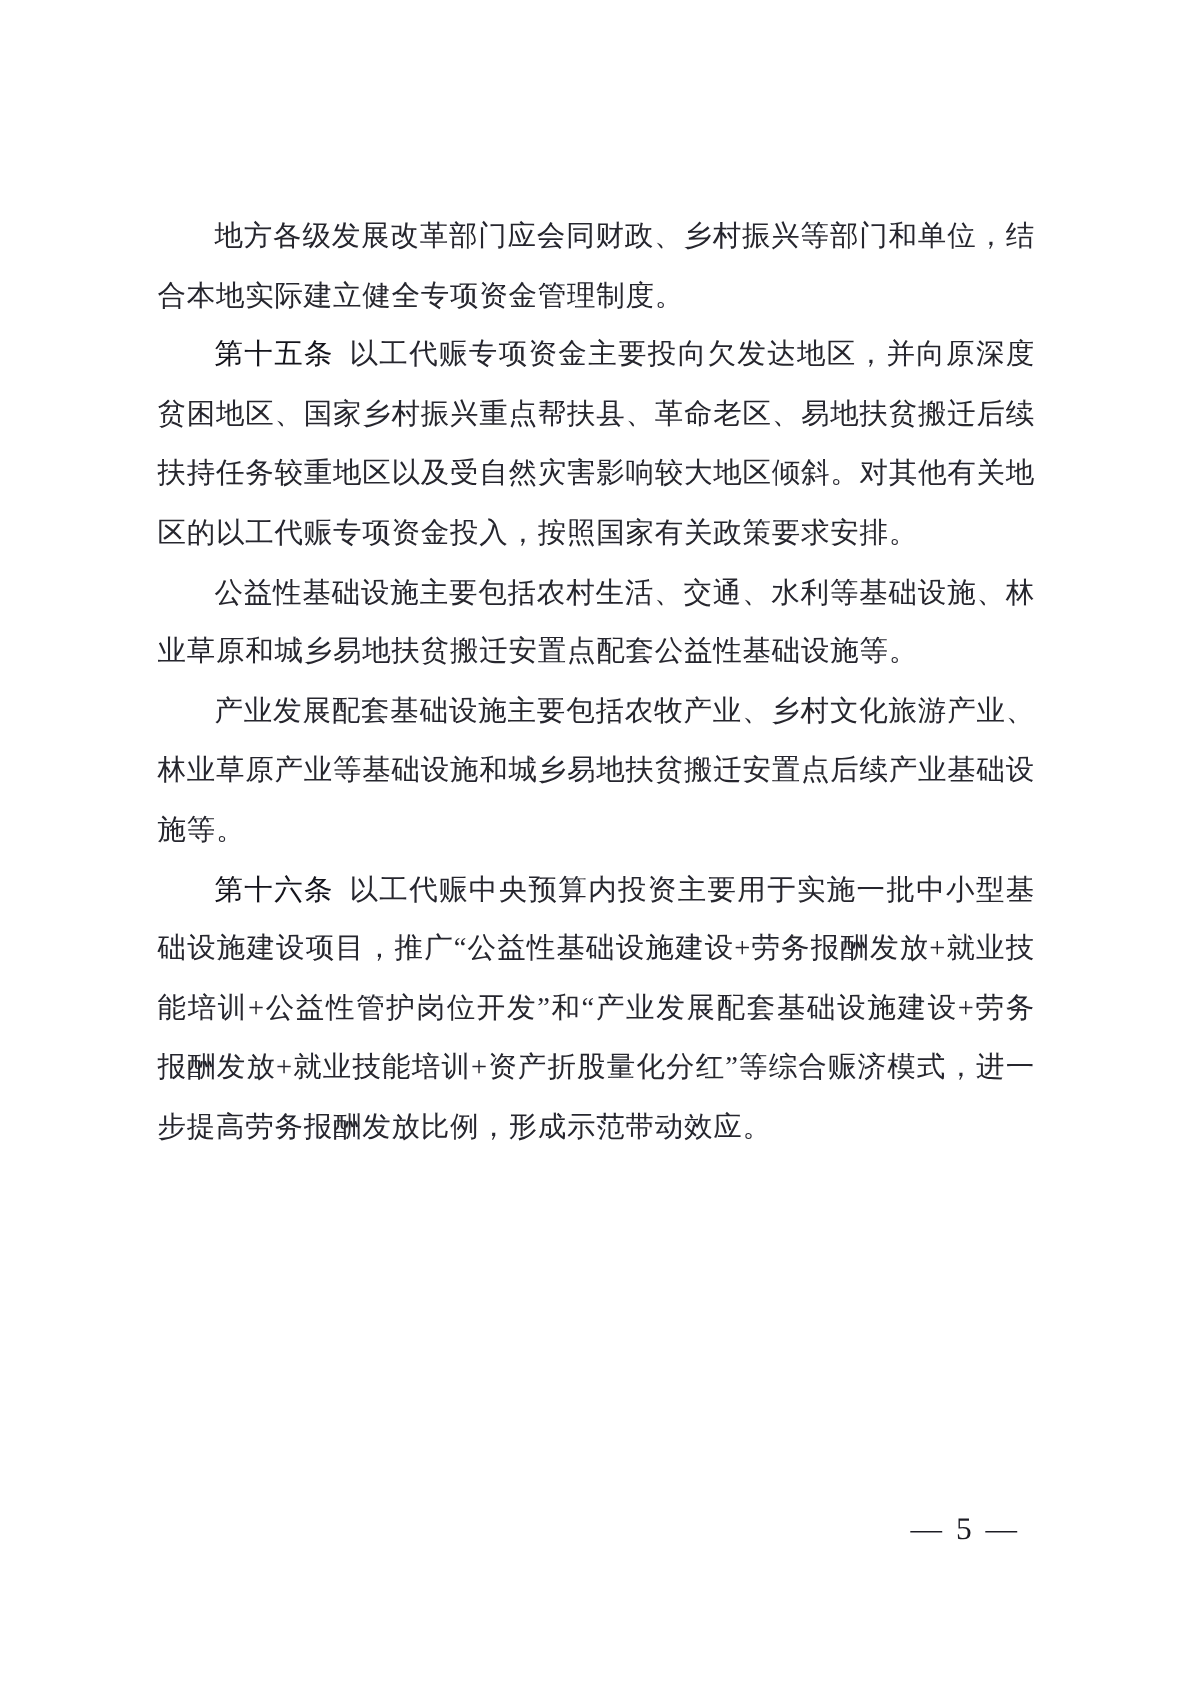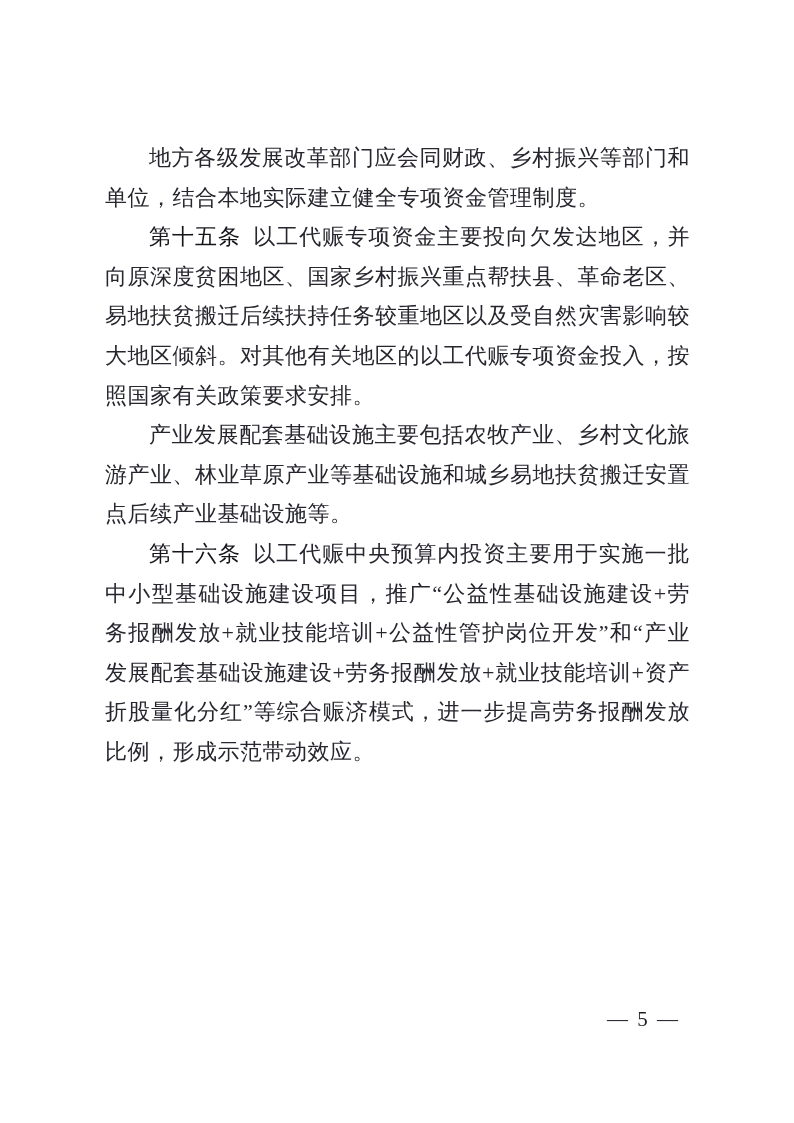--- a/index.html
+++ b/index.html
@@ -15,21 +15,21 @@
     width: 794px;
     height: 1123px;
     background: #ffffff;
     font-family: "Liberation Serif", "DejaVu Serif", serif;
   }
   .doc-body {
     position: absolute;
     left: 105px;
     top: 138px;
     width: 585px;
-    font-size: 22px;
+    font-size: 19px;
     line-height: 39.6px;
     text-align: justify;
     color: #26262e;
     letter-spacing: 0.5px;
   }
   .doc-body p {
     margin: 0;
     padding: 0;
     text-indent: 2em;
   }
@@ -60,20 +60,23 @@
 
     <p>
       <span class="lead"></span><span>地方各级发展改革部门应会同财政、乡村振兴等部门和单位，结合本地实际建立健全专项资金管理制度。</span>
     </p>
 
     <p>
       <span class="lead">第十五条</span><span>以工代赈专项资金主要投向欠发达地区，并向原深度贫困地区、国家乡村振兴重点帮扶县、革命老区、易地扶贫搬迁后续扶持任务较重地区以及受自然灾害影响较大地区倾斜。对其他有关地区的以工代赈专项资金投入，按照国家有关政策要求安排。</span>
     </p>
 
 
+    <p>
+      <span class="lead"></span><span>公益性基础设施主要包括农村生活、交通、水利等基础设施、林业草原和城乡易地扶贫搬迁安置点配套公益性基础设施等。</span>
+    </p>
 
     <p>
       <span class="lead"></span><span>产业发展配套基础设施主要包括农牧产业、乡村文化旅游产业、林业草原产业等基础设施和城乡易地扶贫搬迁安置点后续产业基础设施等。</span>
     </p>
 
     <p>
       <span class="lead">第十六条</span><span>以工代赈中央预算内投资主要用于实施一批中小型基础设施建设项目，推广“公益性基础设施建设+劳务报酬发放+就业技能培训+公益性管护岗位开发”和“产业发展配套基础设施建设+劳务报酬发放+就业技能培训+资产折股量化分红”等综合赈济模式，进一步提高劳务报酬发放比例，形成示范带动效应。</span>
     </p>
 
   </div>

